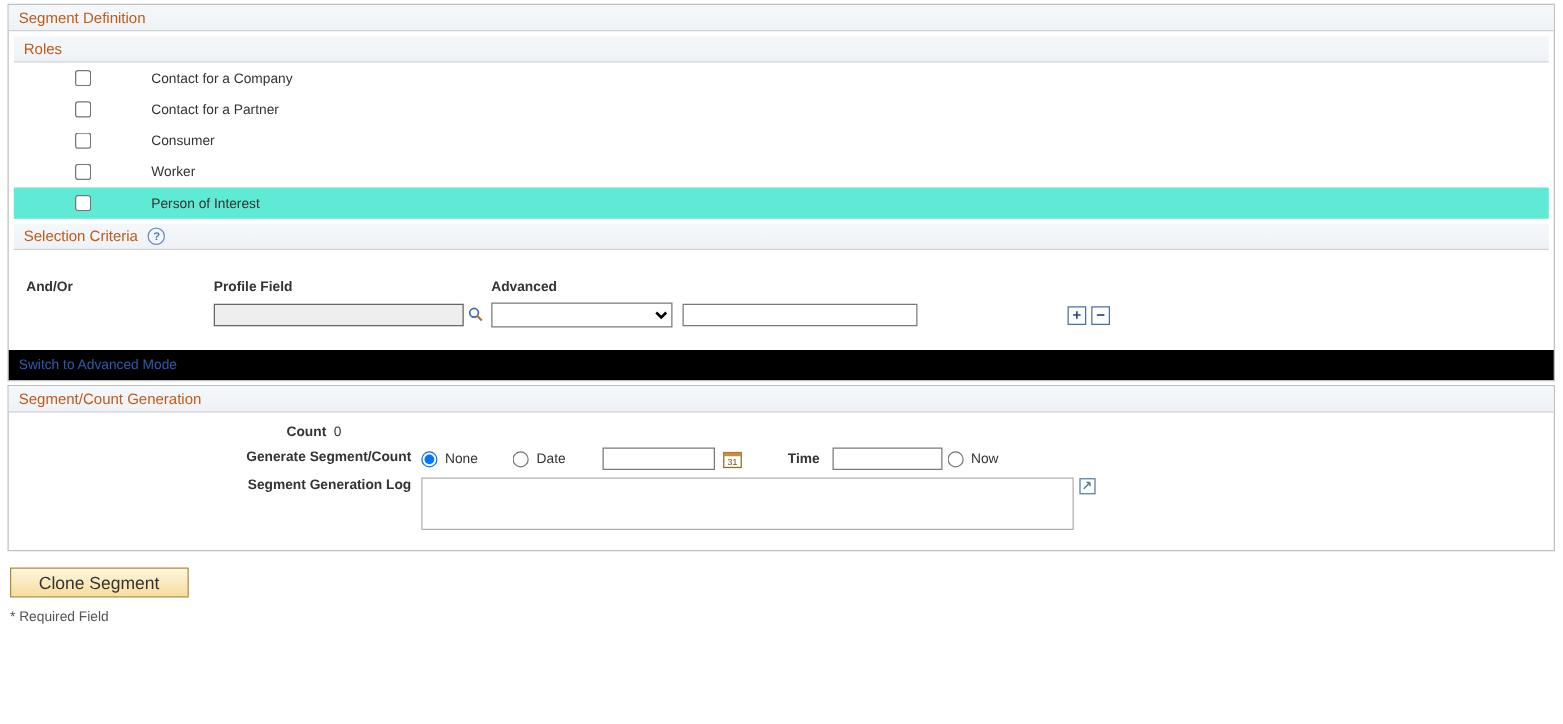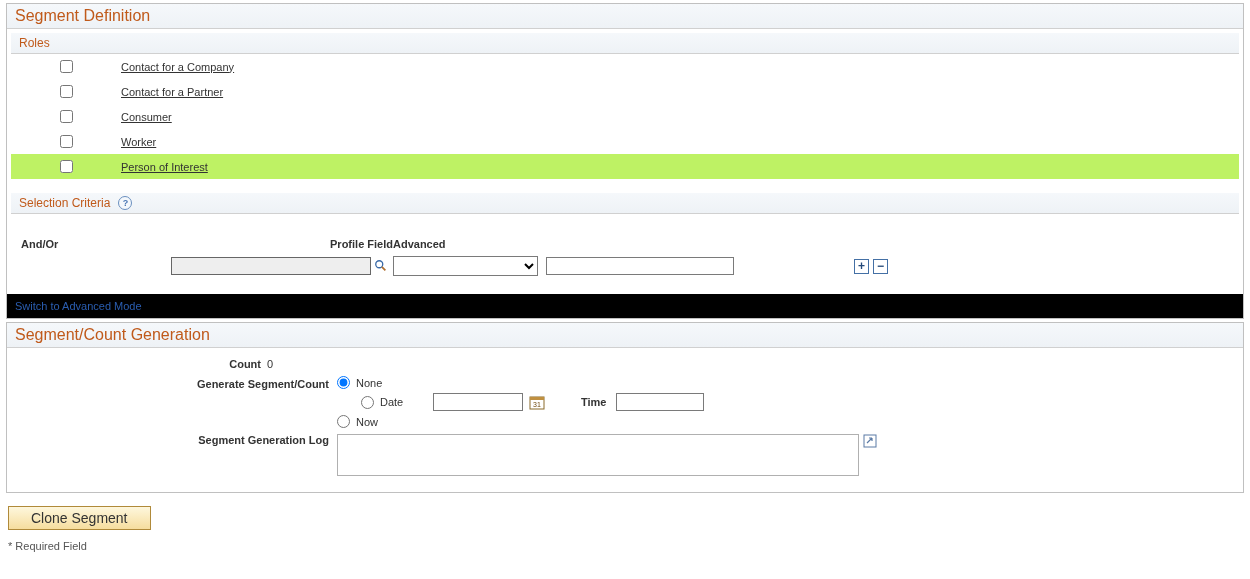--- a/index.html
+++ b/index.html
@@ -12,42 +12,41 @@
     }
     .panel {
       border: 1px solid #c0c0c0;
       margin: 3px 6px;
     }
     .panel-header {
       background: linear-gradient(#f5f8fb, #eef2f6);
       border-bottom: 1px solid #d0d0d0;
       padding: 3px 8px;
       color: #c05a1b;
-      font-size: 16px;
+      font-size: 12px;
     }
     .sub-header {
       background: linear-gradient(#f5f8fb, #eef2f6);
       border-bottom: 1px solid #d0d0d0;
       padding: 3px 8px;
       color: #c05a1b;
       font-size: 12px;
       margin: 4px 4px 0 4px;
     }
     .roles-table {
       width: calc(100% - 8px);
-      margin: 0 4px 14px 4px;
-      text-decoration: underline;
+      margin: 0 4px 4px 4px;
     }
     .role-row {
       display: flex;
       align-items: center;
       padding: 6px 0;
     }
     .role-row.highlight {
-      background: #bef264;
+      background: #5eead4;
     }
     .role-checkbox-cell {
       width: 110px;
       display: flex;
       justify-content: center;
     }
     .role-checkbox-cell input[type="checkbox"]{
       width:13px; height:13px;
     }
     .role-label {
@@ -74,21 +73,21 @@
     .criteria-body {
       padding: 24px 14px 12px 14px;
     }
     .criteria-headers {
       display: flex;
       font-weight: bold;
       color: #333;
       margin-bottom: 6px;
     }
     .col-andor { width: 150px; }
-    .col-profile { width: 222px; text-align: right; }
+    .col-profile { width: 222px; }
     .col-operator { width: 155px; }
     .criteria-row {
       display: flex;
       align-items: center;
     }
     .profile-input {
       width: 200px;
       height: 18px;
       background: #eee;
       border: 1px solid #666;
@@ -159,21 +158,21 @@
       color: #333;
     }
     .count-label {
       width: 200px;
       text-align: right;
       font-weight: bold;
       padding-right:6px;
     }
     .radio-group {
       display: flex;
-      flex-direction: column;
+      flex-direction: row;
       gap: 4px;
     }
     .radio-item {
       display: flex;
       align-items: center;
       gap: 6px;
     }
     .date-input {
       width: 90px;
       height: 18px;

